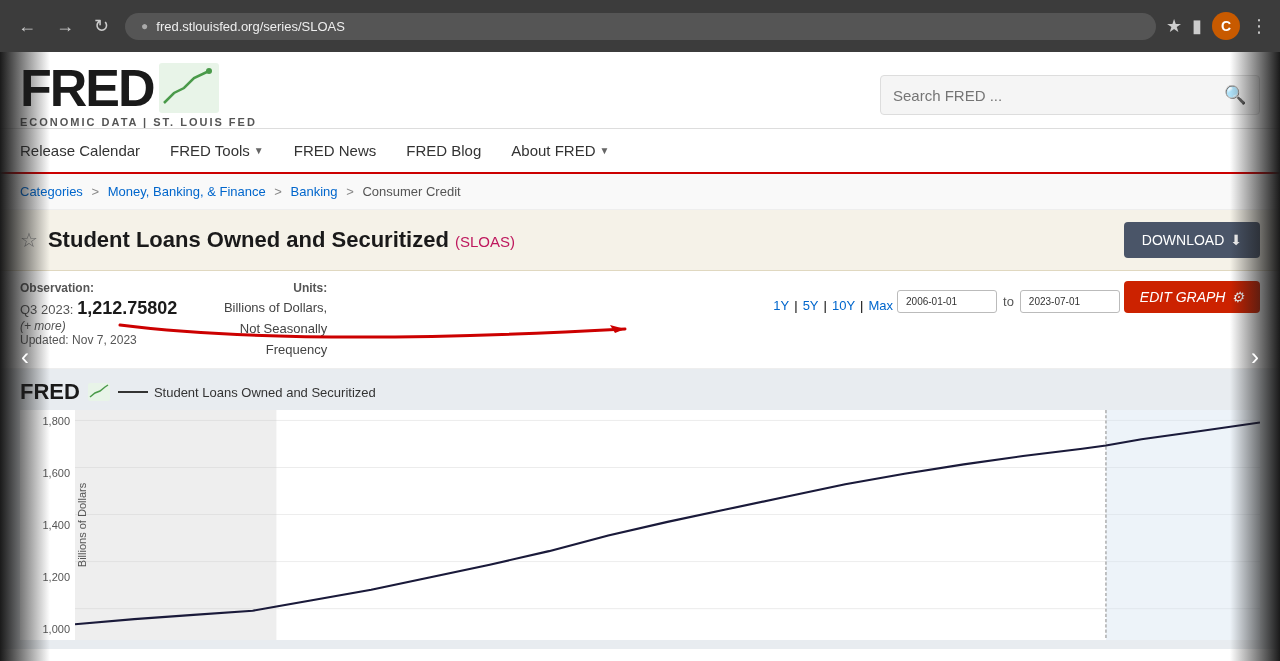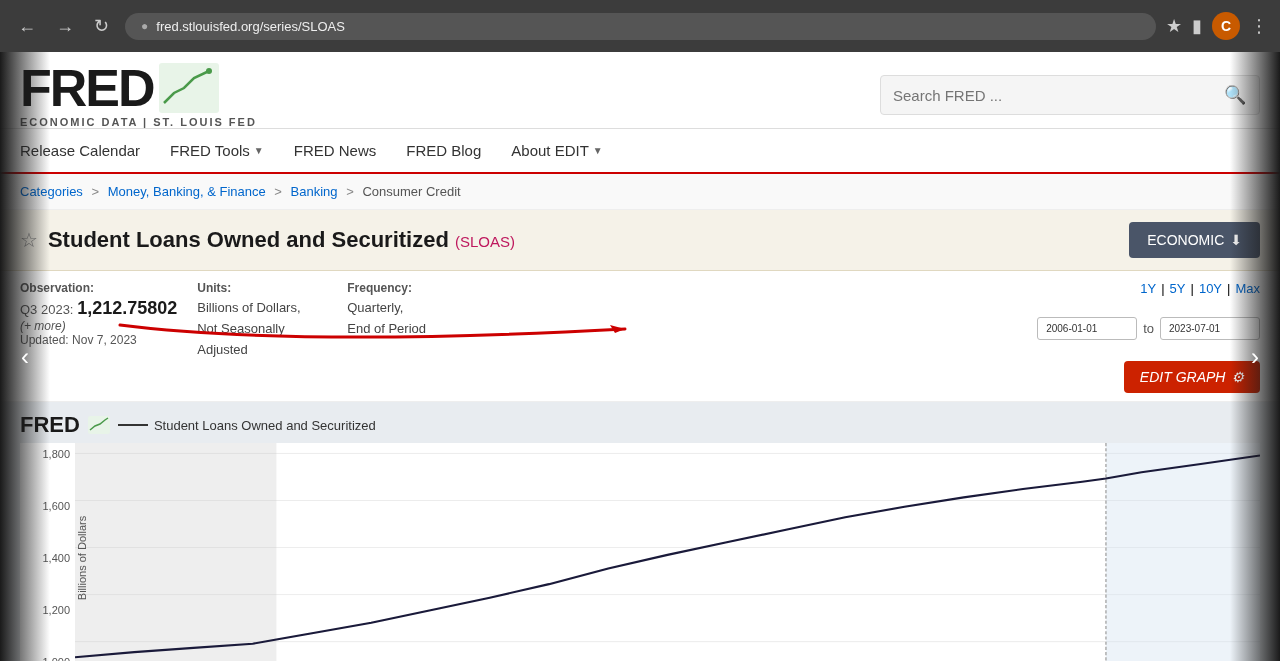--- a/index.html
+++ b/index.html
@@ -444,21 +444,21 @@
         <span>FRED Tools</span>
         <span class="nav-dropdown-arrow">▼</span>
       </div>
       <div class="nav-item">
         <span>FRED News</span>
       </div>
       <div class="nav-item">
         <span>FRED Blog</span>
       </div>
       <div class="nav-item">
-        <span>About EDIT</span>
+        <span>About FRED</span>
         <span class="nav-dropdown-arrow">▼</span>
       </div>
     </div>
 
     <div class="breadcrumb-bar">
       <a>Categories</a>
       <span class="breadcrumb-sep"> &gt; </span>
       <a>Money, Banking, &amp; Finance</a>
       <span class="breadcrumb-sep"> &gt; </span>
       <a>Banking</a>
@@ -468,55 +468,48 @@
 
     <div class="series-header">
       <div class="series-title-area">
         <span class="star-icon">☆</span>
         <span class="series-title">
           <span>Student Loans Owned and Securitized</span>
           <span class="series-id">(SLOAS)</span>
         </span>
       </div>
       <button class="download-btn">
-        <span>ECONOMIC</span>
+        <span>DOWNLOAD</span>
         <span>⬇</span>
       </button>
     </div>
 
     <div style="display:flex; align-items:flex-start; padding: 10px 20px 8px 20px; background:white; border-bottom:1px solid #eee; position:relative;">
 
       <div style="min-width:170px; padding-right:20px;">
         <div class="stat-label">Observation:</div>
         <div style="font-size:13px; color:#555;">
           <span>Q3 2023:</span>
           <strong style="font-size:18px; color:#1a1a1a;">1,212.75802</strong>
         </div>
         <div class="stat-more">(+ more)</div>
         <div class="stat-updated">Updated: Nov 7, 2023</div>
       </div>
 
-      <div style="min-width:150px; padding-right:20px;">
+      <div style="min-width:150px; padding-right:20px;text-align:right;">
         <div class="stat-label">Units:</div>
         <div class="stat-text">
           <span>Billions of Dollars,</span><br>
           <span>Not Seasonally</span><br>
-          <span>Adjusted</span>
-        </div>
-      </div>
-
-      <div style="min-width:140px; padding-right:20px;">
-        <div class="stat-label">Frequency:</div>
-        <div class="stat-text">
-          <span>Quarterly,</span><br>
-          <span>End of Period</span>
-        </div>
-      </div>
-
-      <div style="margin-left:auto; display:flex; flex-direction:column; align-items:flex-end; gap:21px;">
+          <span>Frequency</span>
+        </div>
+      </div>
+
+
+      <div style="margin-left:auto; display:flex; flex-direction:row; align-items:flex-end; gap:4px;">
         <div class="date-range-links">
           <a>1Y</a>
           <span> | </span>
           <a>5Y</a>
           <span> | </span>
           <a>10Y</a>
           <span> | </span>
           <a>Max</a>
         </div>
         <div class="date-inputs">

